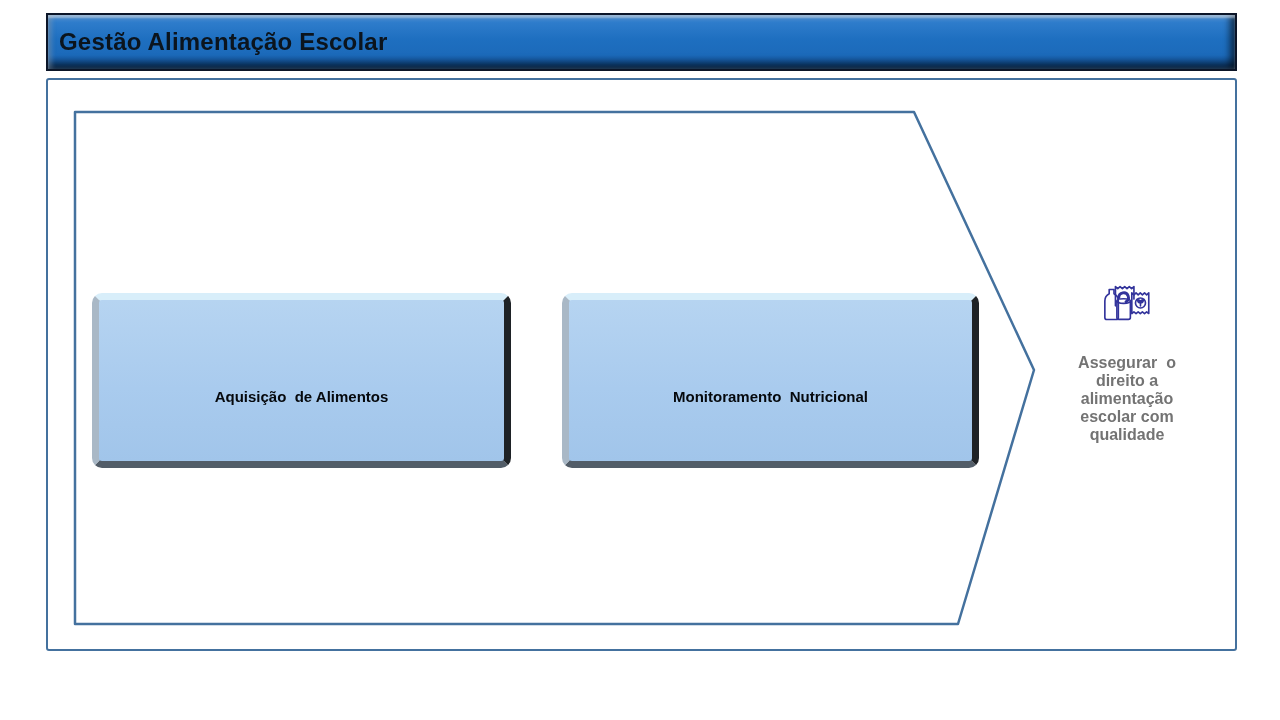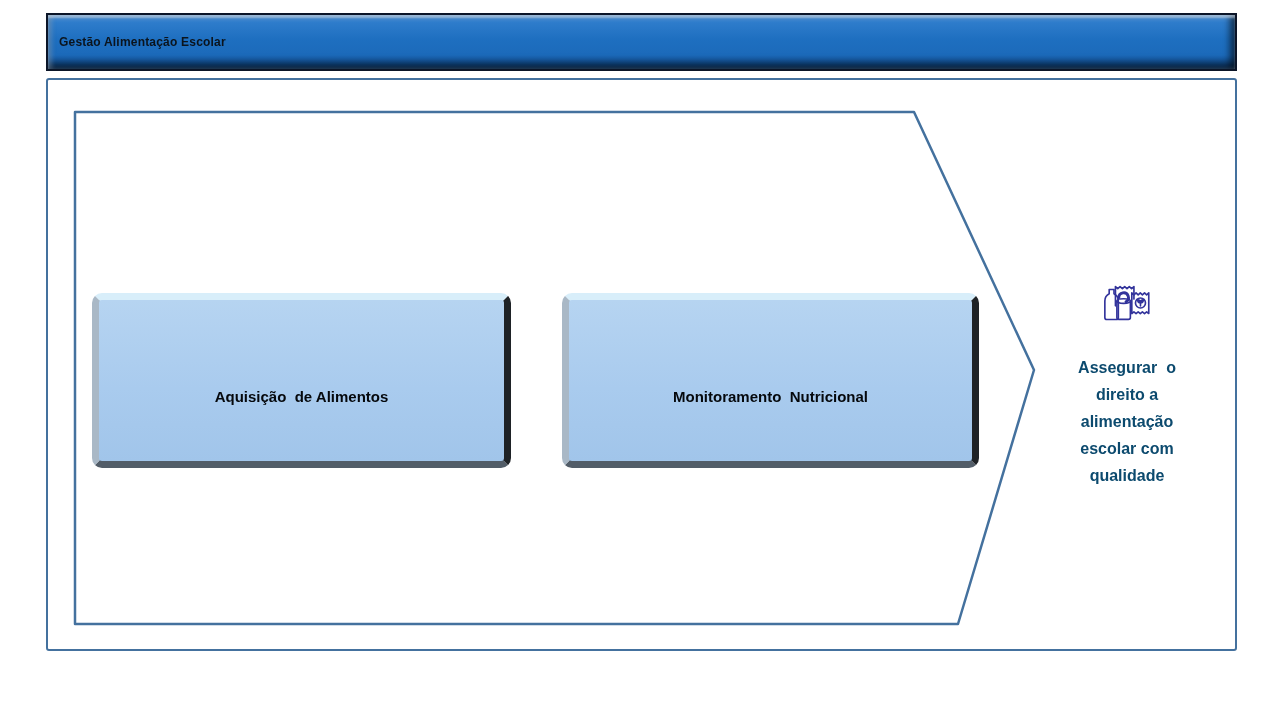--- a/index.html
+++ b/index.html
@@ -16,21 +16,21 @@
     border:2px solid #0b1528;
     background:linear-gradient(180deg,#5a9cde 0%,#2e7ccb 14%,#1e6fc0 45%,#1c6aba 74%,#0e4c92 100%);
     box-shadow:
       inset 0 3px 2px rgba(255,255,255,.40),
       inset 4px 0 4px rgba(255,255,255,.22),
       inset -6px 0 6px rgba(0,0,0,.45),
       inset 0 -7px 7px rgba(0,0,0,.50);
     display:flex;align-items:center;
   }
   .header-title{
-    font-size:12px;font-weight:bold;color:#0b141d;
+    font-size:24px;font-weight:bold;color:#0b141d;
     padding-left:11px;letter-spacing:.2px;
   }
 
   
   .frame{
     position:absolute;left:46px;top:78px;width:1191px;height:573px;
     box-sizing:border-box;border:2px solid #44719e;border-radius:3px;
     background:#ffffff;
   }
 
@@ -54,22 +54,22 @@
   .box2{left:562px;width:417px;}
   .process-label{
     font-size:15px;font-weight:bold;color:#05080c;
     white-space:pre-wrap;text-align:center;
   }
 
   
   .goal{position:absolute;left:1062px;top:276px;width:130px;text-align:center;}
   .goal-icon{display:block;margin:0 auto;}
   .goal-text{
-    margin-top:26px;font-size:16px;font-weight:bold;color:#0c4a6e;
-    line-height:27px;white-space:pre-wrap;text-align:center;
+    margin-top:26px;font-size:16px;font-weight:bold;color:#737373;
+    line-height:18px;white-space:pre-wrap;text-align:center;
   }
 </style>
 </head>
 <body>
 
 <div class="canvas">
 
   <div class="header-bar">
     <span class="header-title">Gestão Alimentação Escolar</span>
   </div>

